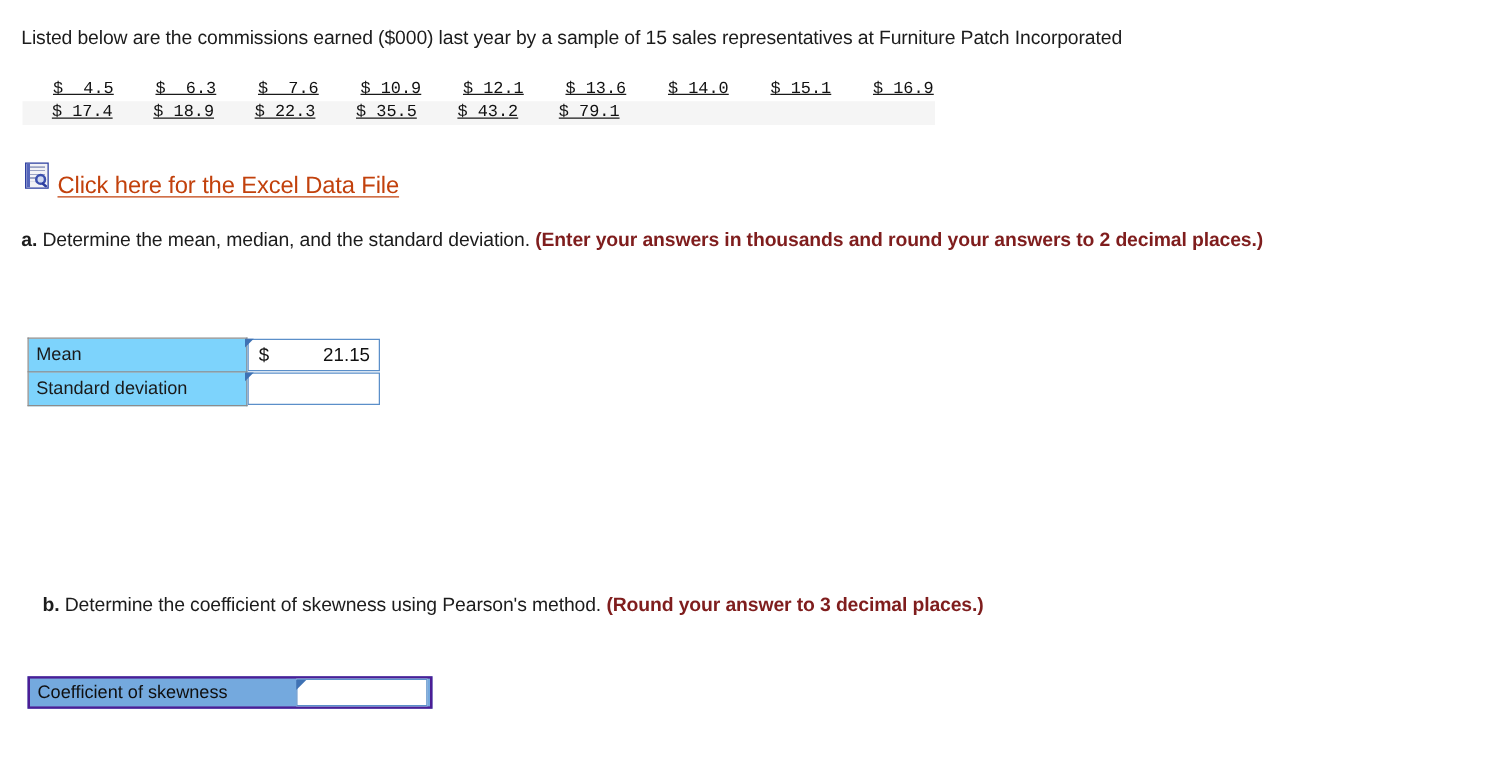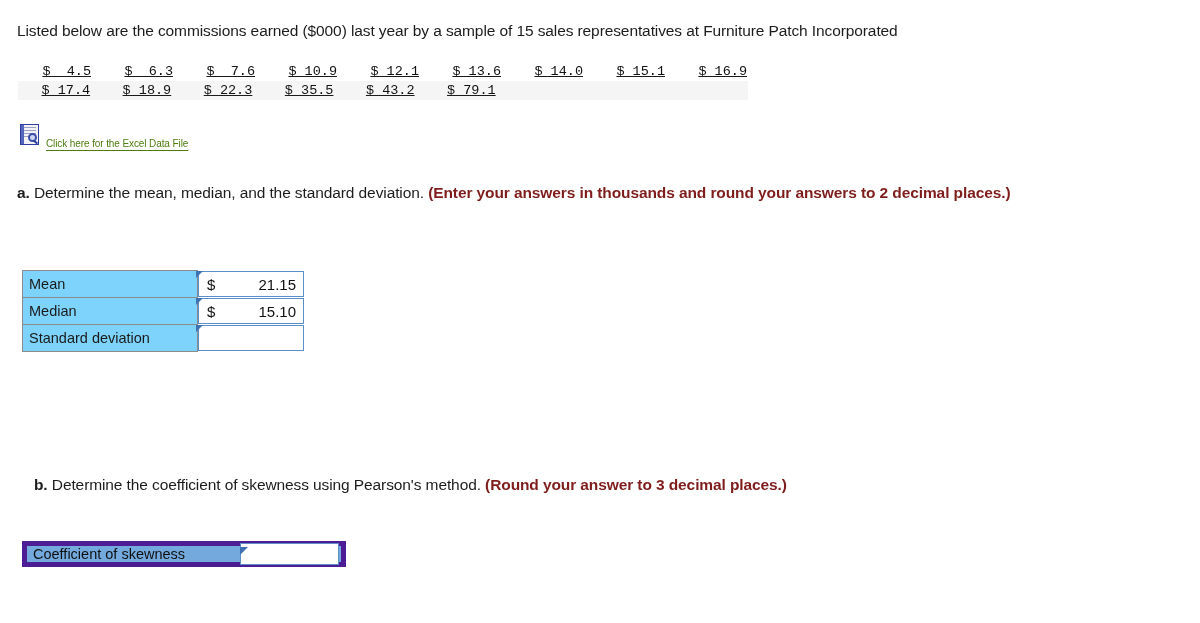--- a/index.html
+++ b/index.html
@@ -110,22 +110,22 @@
     position: absolute;
     right: 0px;
     bottom: 1px;
     width: 5px;
     height: 2px;
     background: #2d3fa0;
     transform: rotate(40deg);
   }
   .excel-link {
     margin-left: 7px;
-    font-size: 10px;
-    color: #4d7c0f;
+    font-size: 19px;
+    color: #c2410c;
     text-decoration: underline;
     text-underline-offset: 3px;
     cursor: pointer;
     letter-spacing: -0.1px;
     margin-top: 18px;
   }
 
   
   .question {
     position: absolute;
@@ -209,21 +209,21 @@
     border-top-color: #3f72b4;
   }
 
   
   .skew-wrap {
     position: absolute;
     left: 22px;
     top: 541px;
     display: flex;
     align-items: stretch;
-    border: 5px solid #4c1d95;
+    border: 2px solid #4c1d95;
     background: #74a9de;
     width: 324px;
     height: 26px;
     box-sizing: border-box;
   }
   .skew-label {
     flex: 0 0 209px;
     background: #74a9de;
     display: flex;
     align-items: center;
@@ -312,30 +312,20 @@
     <td class="lbl-cell">Mean</td>
     <td class="inp-cell">
       <div class="money-box">
         <span class="corner-flag outer"></span>
         <span class="dollar">$</span>
         <span class="amount">21.15</span>
       </div>
     </td>
   </tr>
   <tr>
-    <td class="lbl-cell">Median</td>
-    <td class="inp-cell">
-      <div class="money-box">
-        <span class="corner-flag outer"></span>
-        <span class="dollar">$</span>
-        <span class="amount">15.10</span>
-      </div>
-    </td>
-  </tr>
-  <tr>
     <td class="lbl-cell">Standard deviation</td>
     <td class="inp-cell">
       <div class="money-box">
         <span class="corner-flag outer"></span>
         <span class="dollar"></span>
         <span class="amount"></span>
       </div>
     </td>
   </tr>
 </tbody>

